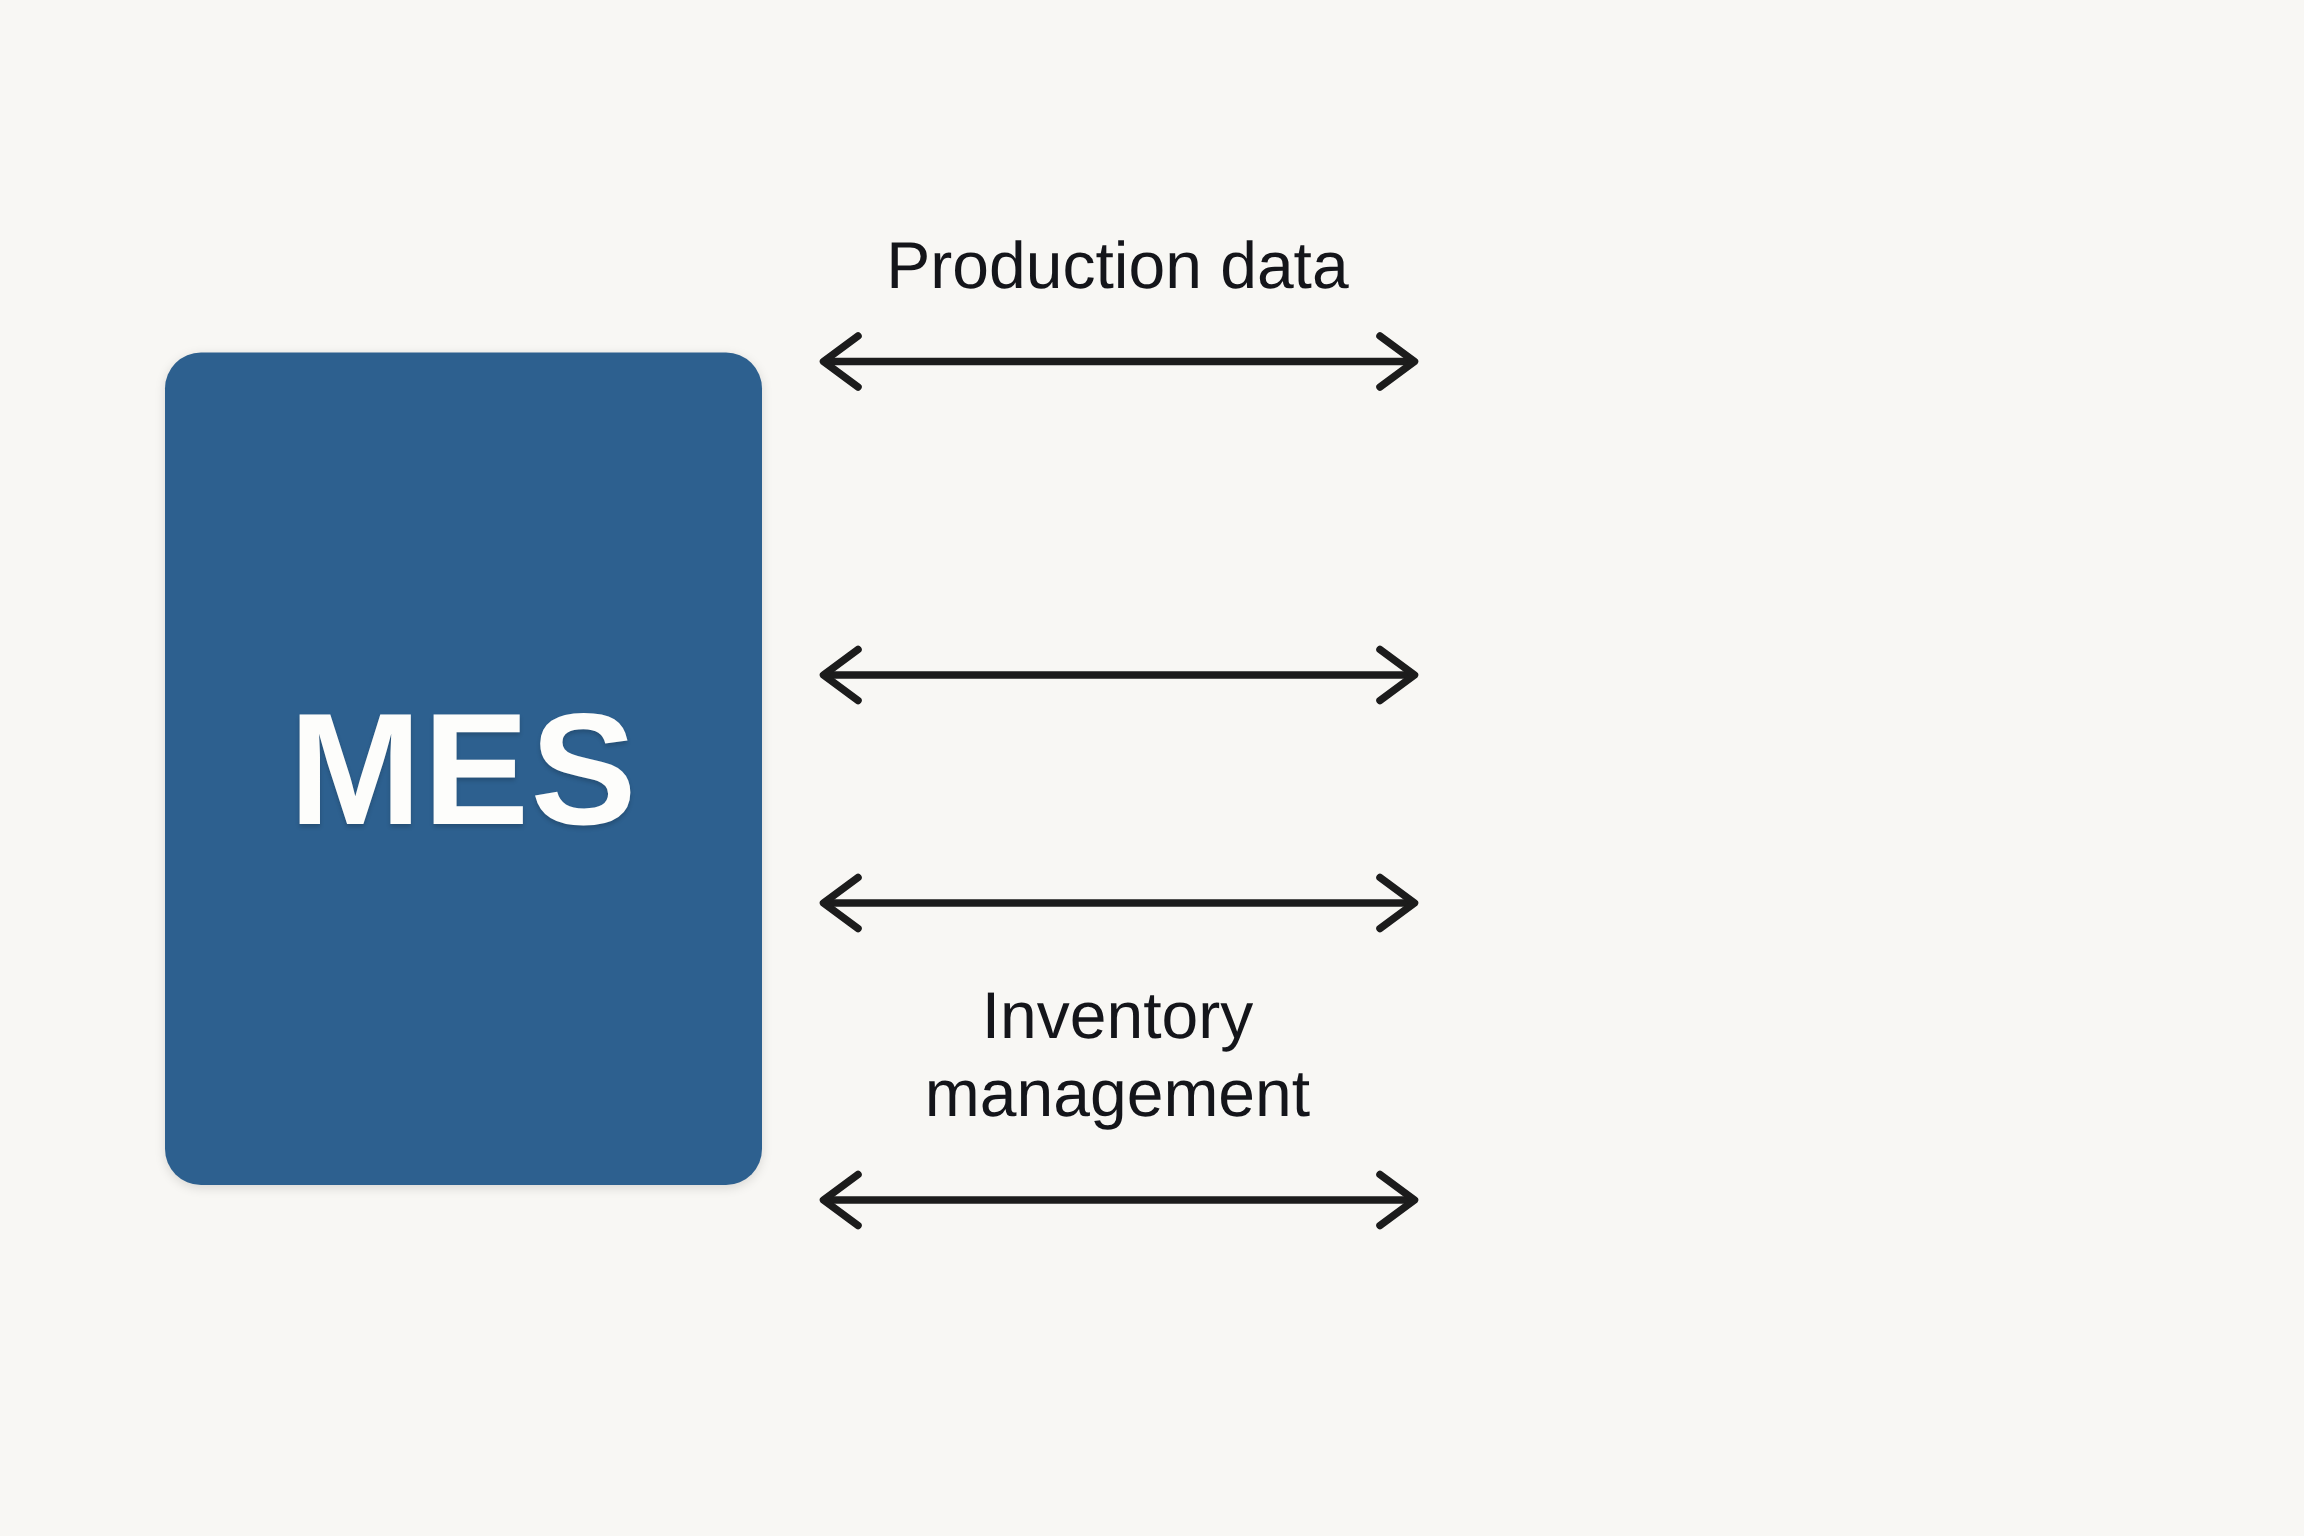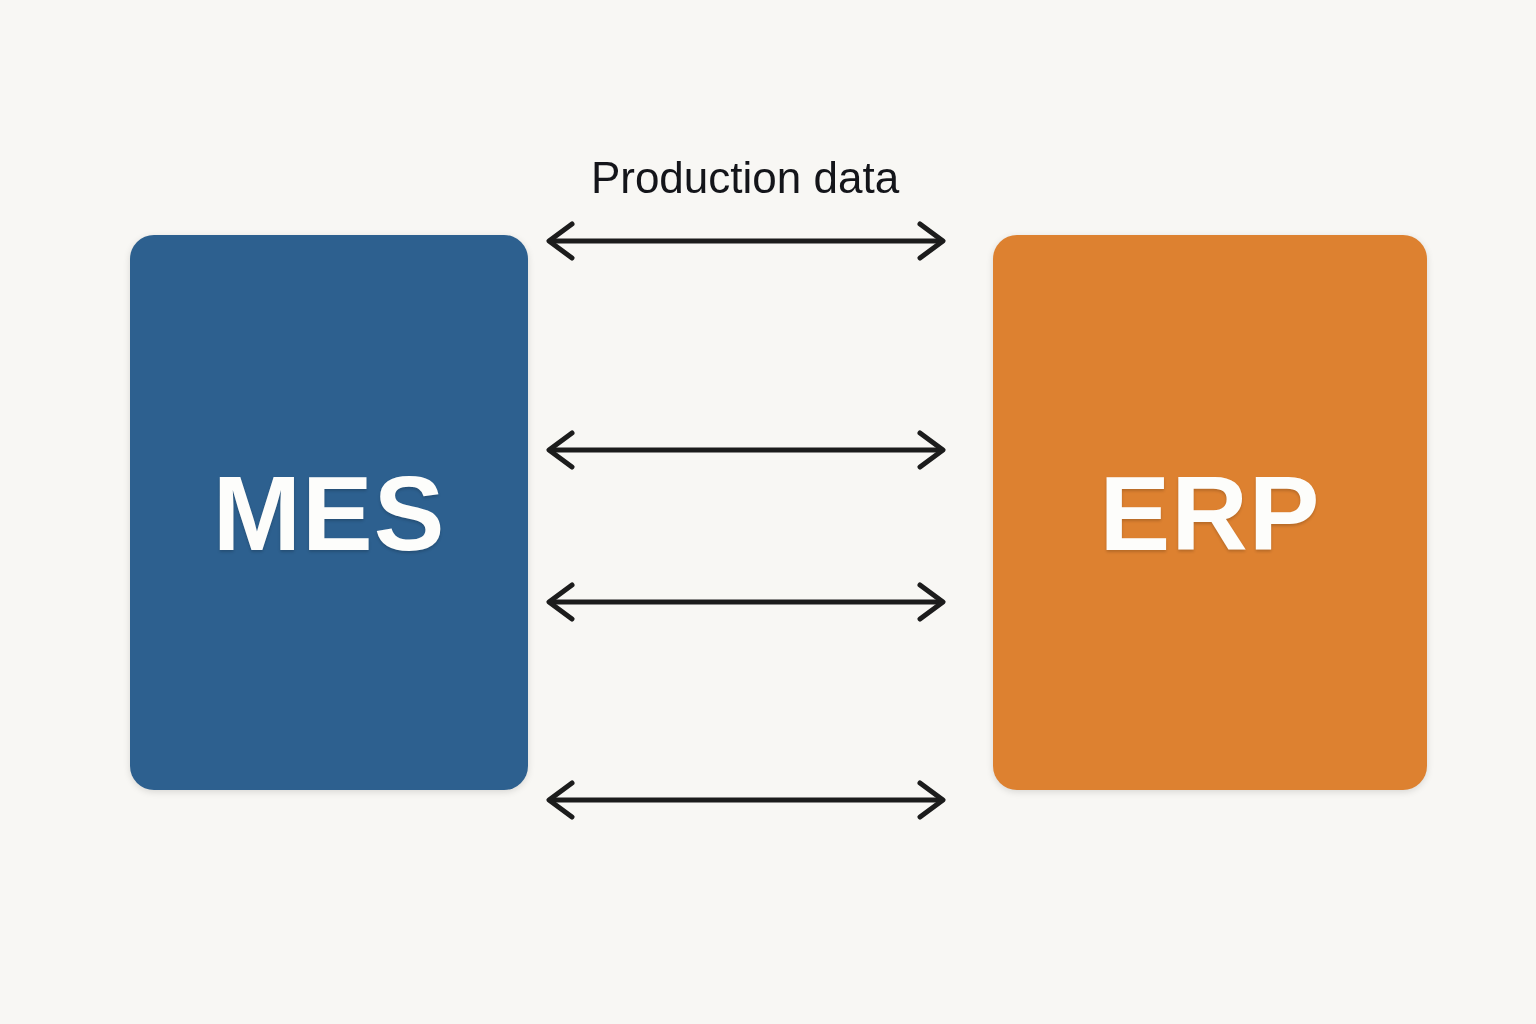--- a/index.html
+++ b/index.html
@@ -83,27 +83,24 @@
   #label-2 { top: 517px; }
   #arrow-2 { top: 582px; }
   #label-3 { top: 652px; }
   #arrow-3 { top: 780px; }
 </style>
 </head>
 <body>
 
 <div id="canvas" style="background: rgb(248, 247, 244);">
 
-  <div class="sys-box" id="box-mes" style="background:#2d608f;margin-left:20px;">
+  <div class="sys-box" id="box-mes" style="background:#2d608f;">
     <span class="sys-label" style="color: rgb(253, 253, 251);">MES</span>
   </div>
 
-  <div class="sys-box" id="box-erp" style="background:#dd8130;">
-    <span class="sys-label" style="color: rgb(253, 253, 251);">ERP</span>
-  </div>
 
   <div class="flow-label" id="label-0">Production data</div>
   <div class="flow-arrow" id="arrow-0">
     <svg viewBox="0 0 412 40" xmlns="http://www.w3.org/2000/svg">
       <line x1="10" y1="20" x2="402" y2="20" stroke="#1c1c1c" stroke-width="5"></line>
       <polyline points="32,3 9,20 32,37" fill="none" stroke="#1c1c1c" stroke-width="5" stroke-linecap="round" stroke-linejoin="round"></polyline>
       <polyline points="380,3 403,20 380,37" fill="none" stroke="#1c1c1c" stroke-width="5" stroke-linecap="round" stroke-linejoin="round"></polyline>
     </svg>
   </div>
 
@@ -116,20 +113,22 @@
   </div>
 
   <div class="flow-arrow" id="arrow-2">
     <svg viewBox="0 0 412 40" xmlns="http://www.w3.org/2000/svg">
       <line x1="10" y1="20" x2="402" y2="20" stroke="#1c1c1c" stroke-width="5"></line>
       <polyline points="32,3 9,20 32,37" fill="none" stroke="#1c1c1c" stroke-width="5" stroke-linecap="round" stroke-linejoin="round"></polyline>
       <polyline points="380,3 403,20 380,37" fill="none" stroke="#1c1c1c" stroke-width="5" stroke-linecap="round" stroke-linejoin="round"></polyline>
     </svg>
   </div>
 
+  <div class="flow-label" id="label-3">Inventory
+management</div>
   <div class="flow-arrow" id="arrow-3">
     <svg viewBox="0 0 412 40" xmlns="http://www.w3.org/2000/svg">
       <line x1="10" y1="20" x2="402" y2="20" stroke="#1c1c1c" stroke-width="5"></line>
       <polyline points="32,3 9,20 32,37" fill="none" stroke="#1c1c1c" stroke-width="5" stroke-linecap="round" stroke-linejoin="round"></polyline>
       <polyline points="380,3 403,20 380,37" fill="none" stroke="#1c1c1c" stroke-width="5" stroke-linecap="round" stroke-linejoin="round"></polyline>
     </svg>
   </div>
 
 </div>
 

